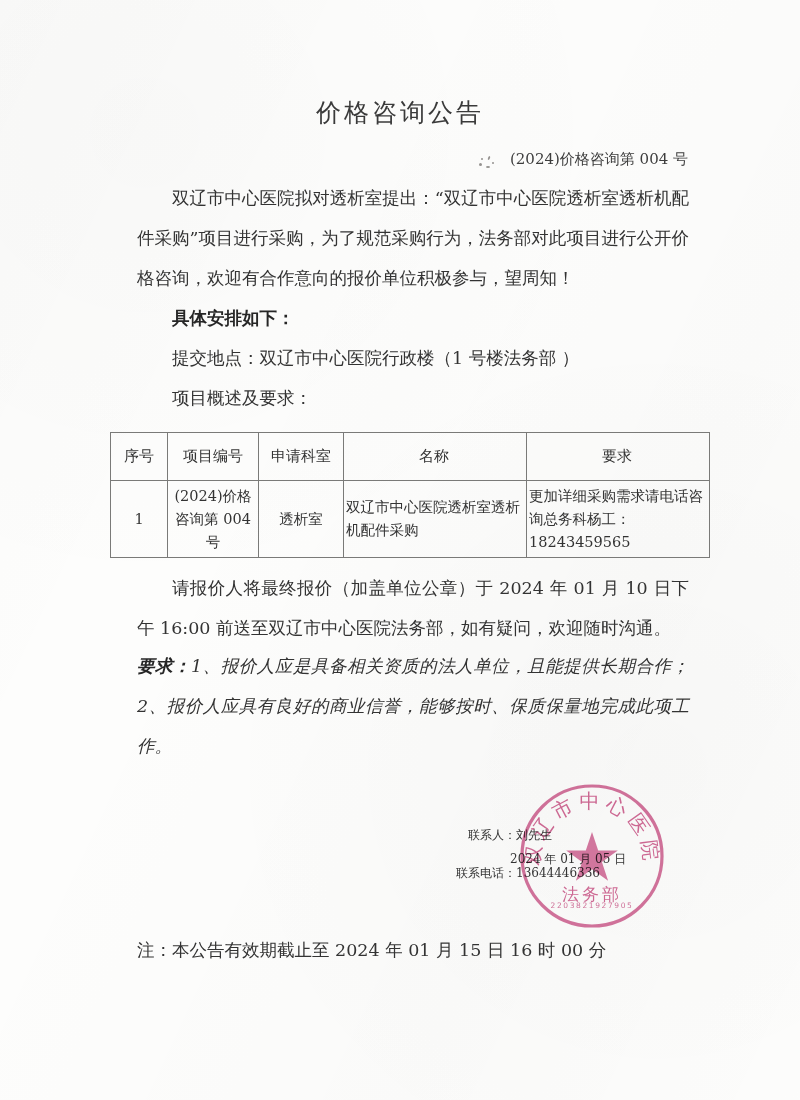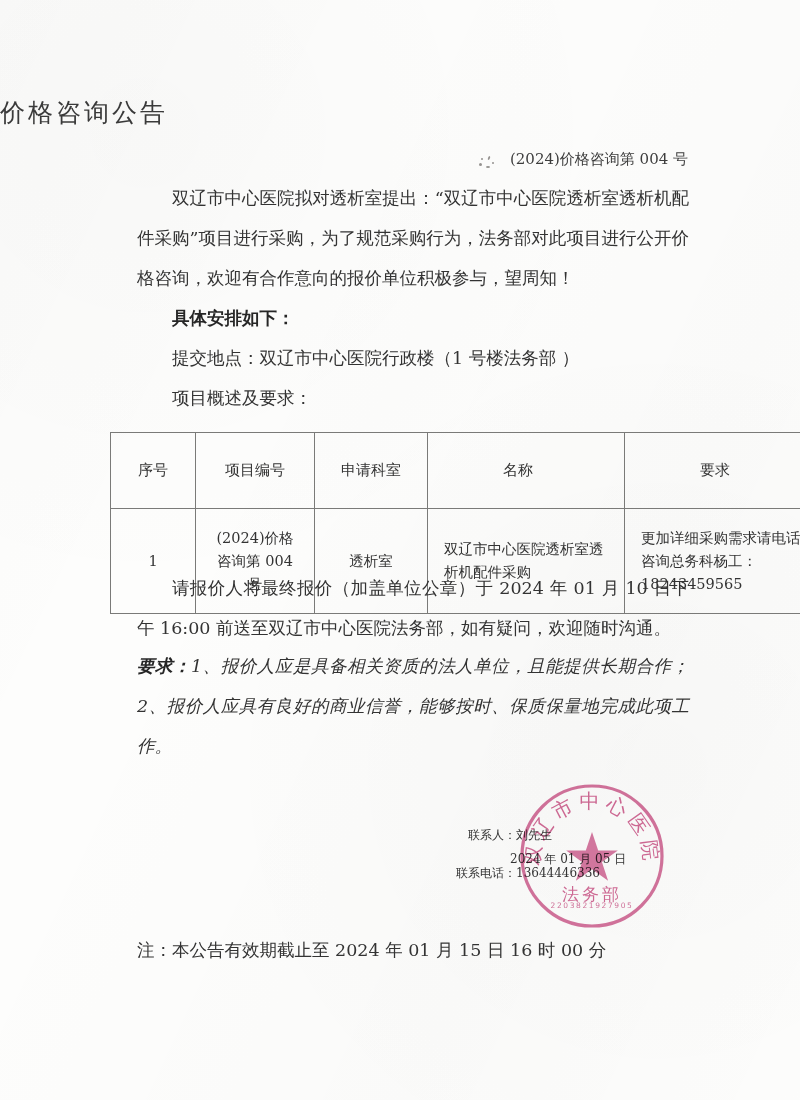--- a/index.html
+++ b/index.html
@@ -37,20 +37,21 @@
     position: absolute;
     left: 0; top: 0;
     width: 800px; height: 1100px;
   }
 
   
   .doc-title {
     position: absolute;
     left: 0; top: 96px;
     width: 800px;
+    text-align: center;
     font-size: 25px;
     letter-spacing: 3px;
     color: #3a3a3a;
     font-family: "DejaVu Serif", "Liberation Serif", serif;
   }
 
   
   .doc-number {
     position: absolute;
     left: 0; top: 150px;
@@ -109,21 +110,21 @@
     position: absolute;
     left: 110px; top: 432px;
     width: 578px;
     border-collapse: collapse;
     font-size: 14.5px;
     color: #333;
     table-layout: fixed;
   }
   .proj-table td, .proj-table th {
     border: 1px solid #7a7a78;
-    padding: 16px;
+    padding: 2px;
     font-weight: normal;
   }
   .proj-table thead th {
     height: 43px;
     text-align: center;
     vertical-align: middle;
     font-size: 15px;
   }
   .proj-table tbody td {
     height: 72px;

